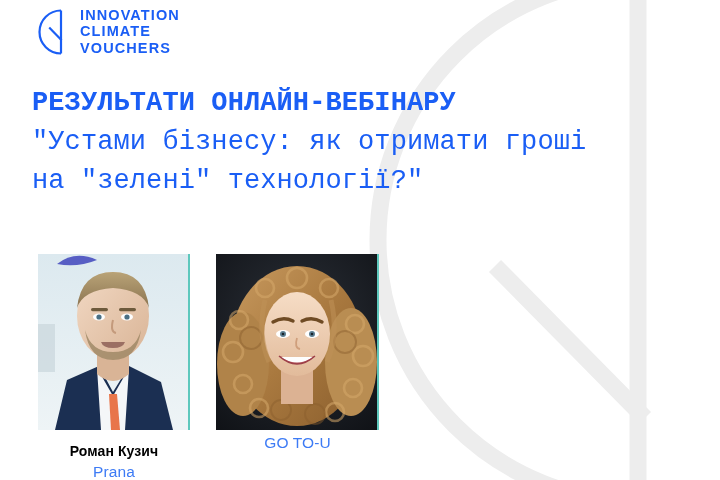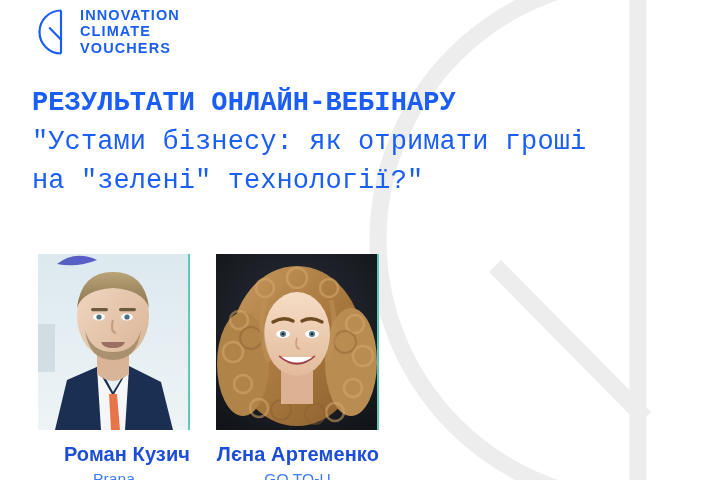--- a/index.html
+++ b/index.html
@@ -77,23 +77,23 @@
     width:100%;
     height:176px;
     border-right:2px solid #5ec8bd;
     overflow:hidden;
     position:relative;
     background:#dfe9ee;
   }
   .photo-frame svg { display:block; width:100%; height:100%; }
 
   .speaker-name {
-    text-align:right;
-    color:#1d4ed8;
-    font-size:20px;
+    text-align:center;
+    color:#000000;
+    font-size:14px;
     font-weight:bold;
     margin-top:13px;
     white-space:nowrap;
     letter-spacing:0.1px;
   }
   .speaker-org {
     text-align:center;
     color:#3d7bf5;
     font-size:15.5px;
     margin-top:4px;
@@ -245,17 +245,16 @@
         <path d="M82 84 q-3 10 3 11" fill="none" stroke="#cf9f7c" stroke-width="1.8"></path>
 
         <path d="M64 102 q18 16 36 0 q-18 6 -36 0Z" fill="#b4535a"></path>
         <path d="M66 103 q16 11 32 0 Z" fill="#fdfdfd"></path>
         <path d="M64 102 q18 16 36 0" fill="none" stroke="#9c3f48" stroke-width="1.4"></path>
 
         <path d="M50 46 q-8 34 4 62" fill="none" stroke="#c09257" stroke-width="5" opacity="0.55"></path>
         <path d="M116 46 q8 34 -4 62" fill="none" stroke="#c09257" stroke-width="5" opacity="0.55"></path>
       </svg>
     </div>
-    <div class="speaker-name">Лєна Артеменко</div>
     <div class="speaker-org">GO TO-U</div>
   </div>
 
 </div>
 
 </body></html>

